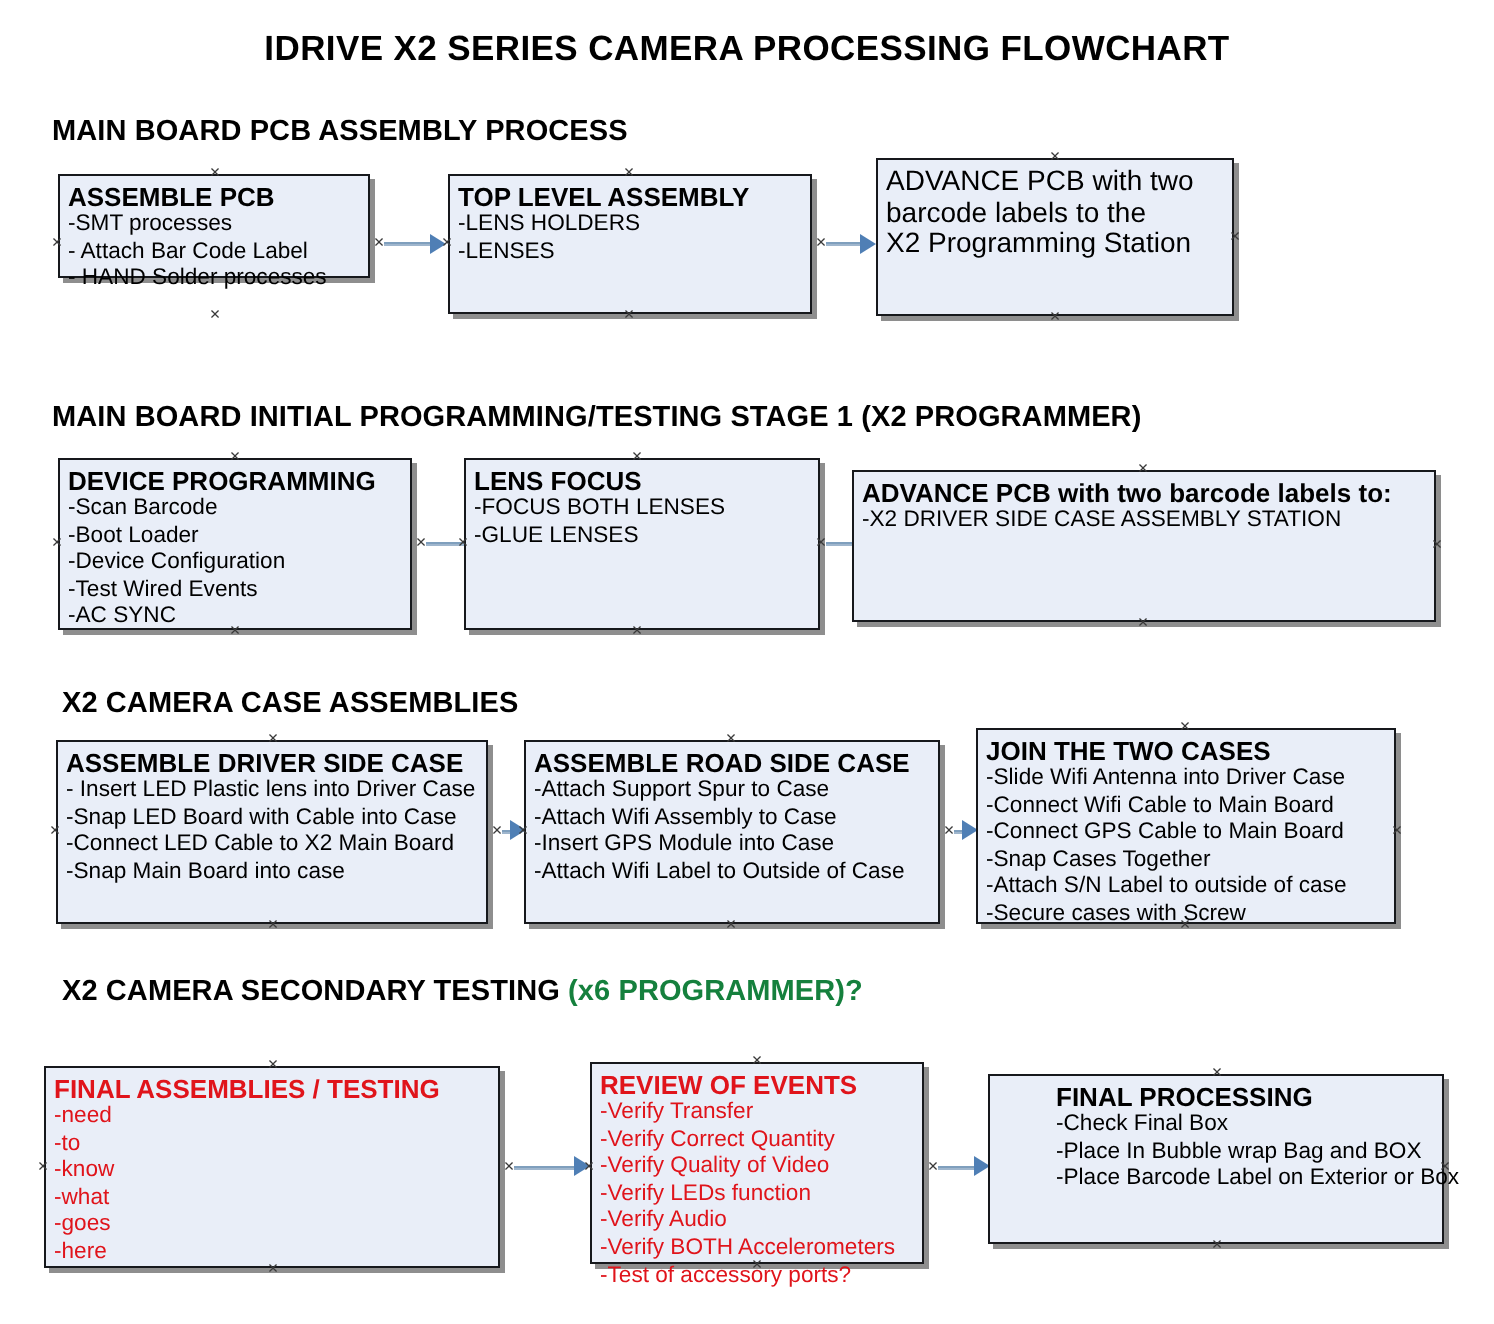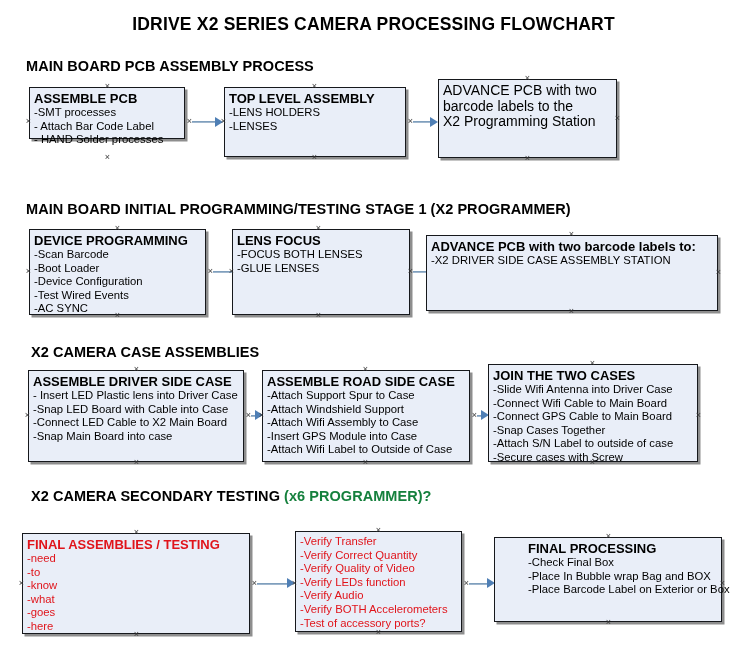--- a/index.html
+++ b/index.html
@@ -189,21 +189,20 @@
   <div class="handle" style="left:133px;top:459px;"></div>
   <div class="handle" style="left:24px;top:412px;"></div>
 
   <div class="handle" style="left:245px;top:412px;"></div>
   <div class="conn" style="left:251px;top:415px;width:8px;"></div>
   <div class="arrow" style="left:255px;top:410px;"></div>
 
   <div class="box" style="left:262px;top:370px;width:208px;height:92px;">
     <div class="hd">ASSEMBLE ROAD SIDE CASE</div>
     <div class="ln">-Attach Support Spur to Case</div>
-    <div class="ln">-Attach Windshield Support</div>
     <div class="ln">-Attach Wifi Assembly to Case</div>
     <div class="ln">-Insert GPS Module into Case</div>
     <div class="ln">-Attach Wifi Label to Outside of Case</div>
   </div>
   <div class="handle" style="left:362px;top:366px;"></div>
   <div class="handle" style="left:362px;top:459px;"></div>
   <div class="handle" style="left:258px;top:412px;"></div>
 
   <div class="handle" style="left:471px;top:412px;"></div>
   <div class="conn" style="left:477px;top:415px;width:8px;"></div>
@@ -237,20 +236,21 @@
   </div>
   <div class="handle" style="left:133px;top:529px;"></div>
   <div class="handle" style="left:133px;top:631px;"></div>
   <div class="handle" style="left:18px;top:580px;"></div>
 
   <div class="handle" style="left:251px;top:580px;"></div>
   <div class="conn" style="left:257px;top:583px;width:33px;"></div>
   <div class="arrow" style="left:287px;top:578px;"></div>
 
   <div class="box red" style="left:295px;top:531px;width:167px;height:101px;">
+    <div class="hd">REVIEW OF EVENTS</div>
     <div class="ln">-Verify Transfer</div>
     <div class="ln">-Verify Correct Quantity</div>
     <div class="ln">-Verify Quality of Video</div>
     <div class="ln">-Verify LEDs function</div>
     <div class="ln">-Verify Audio</div>
     <div class="ln">-Verify BOTH Accelerometers</div>
     <div class="ln">-Test of accessory ports?</div>
   </div>
   <div class="handle" style="left:375px;top:527px;"></div>
   <div class="handle" style="left:375px;top:629px;"></div>

